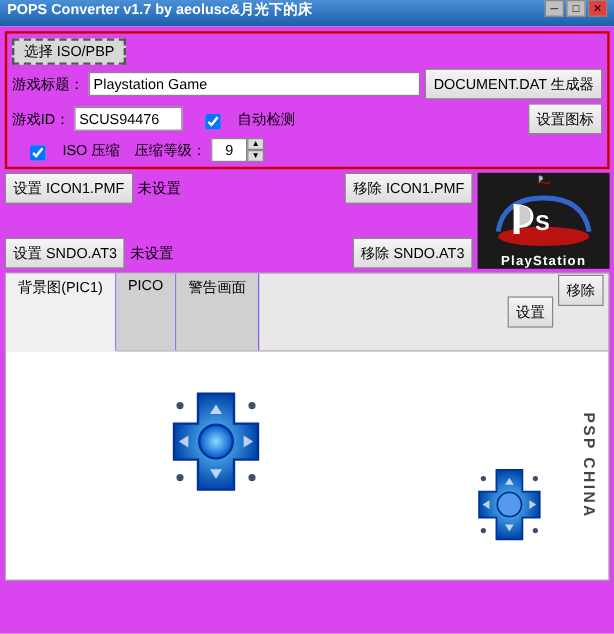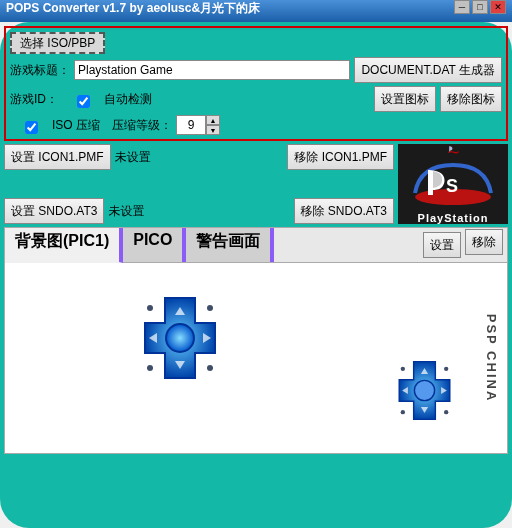--- a/index.html
+++ b/index.html
@@ -40,27 +40,26 @@
       align-items: center;
       justify-content: center;
       font-size: 9px;
       cursor: pointer;
       color: black;
     }
     .title-btn.close { background: #e04040; }
 
     
     .window-body {
-      background: #14b8a6;
+      background: #d946ef;
       padding: 4px;
       height: calc(528px - 22px);
       display: flex;
       flex-direction: column;
       gap: 3px;
-      border-radius: 29px;
     }
 
     
     .top-section {
       border: 2px solid #cc0000;
       padding: 4px;
       display: flex;
       flex-direction: column;
       gap: 3px;
     }
@@ -192,25 +191,24 @@
     .tabs-section {
       border: 1px solid #aaa;
     }
     .tabs-header {
       display: flex;
       background: #e8e8e8;
       border-bottom: 1px solid #aaa;
     }
     .tab {
       padding: 3px 10px;
-      border-right: 4px solid #8b5cf6;
-      cursor: pointer;
-      font-size: 16px;
+      border-right: 1px solid #8b5cf6;
+      cursor: pointer;
+      font-size: 12px;
       background: #d0d0d0;
-      font-weight: bold;
     }
     .tab.active {
       background: #f0f0f0;
       border-bottom: 1px solid #f0f0f0;
       margin-bottom: -1px;
     }
     .tab-content {
       height: 190px;
       background: white;
       position: relative;
@@ -270,27 +268,27 @@
     </div>
 
     <div class="row">
       <span class="label">游戏标题：</span>
       <input class="text-input" type="text" style="flex: 1 1 0%;" value="Playstation Game">
       <button class="btn btn-wide">DOCUMENT.DAT 生成器</button>
     </div>
 
     <div class="row">
       <span class="label">游戏ID：</span>
+      <input class="text-input" type="text" style="width: 90px;" value="SCUS94476">
       <label class="checkbox-group">
         <input type="checkbox" checked="" style="">
         <span>自动检测</span>
       </label>
       <div class="spacer"></div>
       <button class="btn">设置图标</button>
-      <button class="btn">移除图标</button>
     </div>
 
     <div class="row">
       <label class="checkbox-group">
         <input type="checkbox" checked="" style="">
         <span>ISO 压缩</span>
       </label>
       <span class="label" style="margin-left:8px;text-align:right;">压缩等级：</span>
       <div class="spinbox">
         <input type="text" value="9" style="">
@@ -350,21 +348,21 @@
       <span class="ps-text">PlayStation</span>
     </div>
   </div>
 
   <div class="tabs-section">
     <div class="tabs-header">
       <div class="tab active">背景图(PIC1)</div>
       <div class="tab">PICO</div>
       <div class="tab">警告画面</div>
       <div class="spacer"></div>
-      <button class="btn" style="margin:4px 2px;">设置</button>
+      <button class="btn" style="margin:19px 2px;">设置</button>
       <button class="btn" style="margin:1px 4px 1px 2px;">移除</button>
     </div>
     <div class="tab-content">
 
       <svg class="dpad-large" viewBox="0 0 90 90" xmlns="http://www.w3.org/2000/svg">
         <defs>
           <radialGradient id="dpad-grad" cx="50%" cy="50%" r="50%">
             <stop offset="0%" style="stop-color:#66ccff;stop-opacity:1"></stop>
             <stop offset="100%" style="stop-color:#0044aa;stop-opacity:1"></stop>
           </radialGradient>

